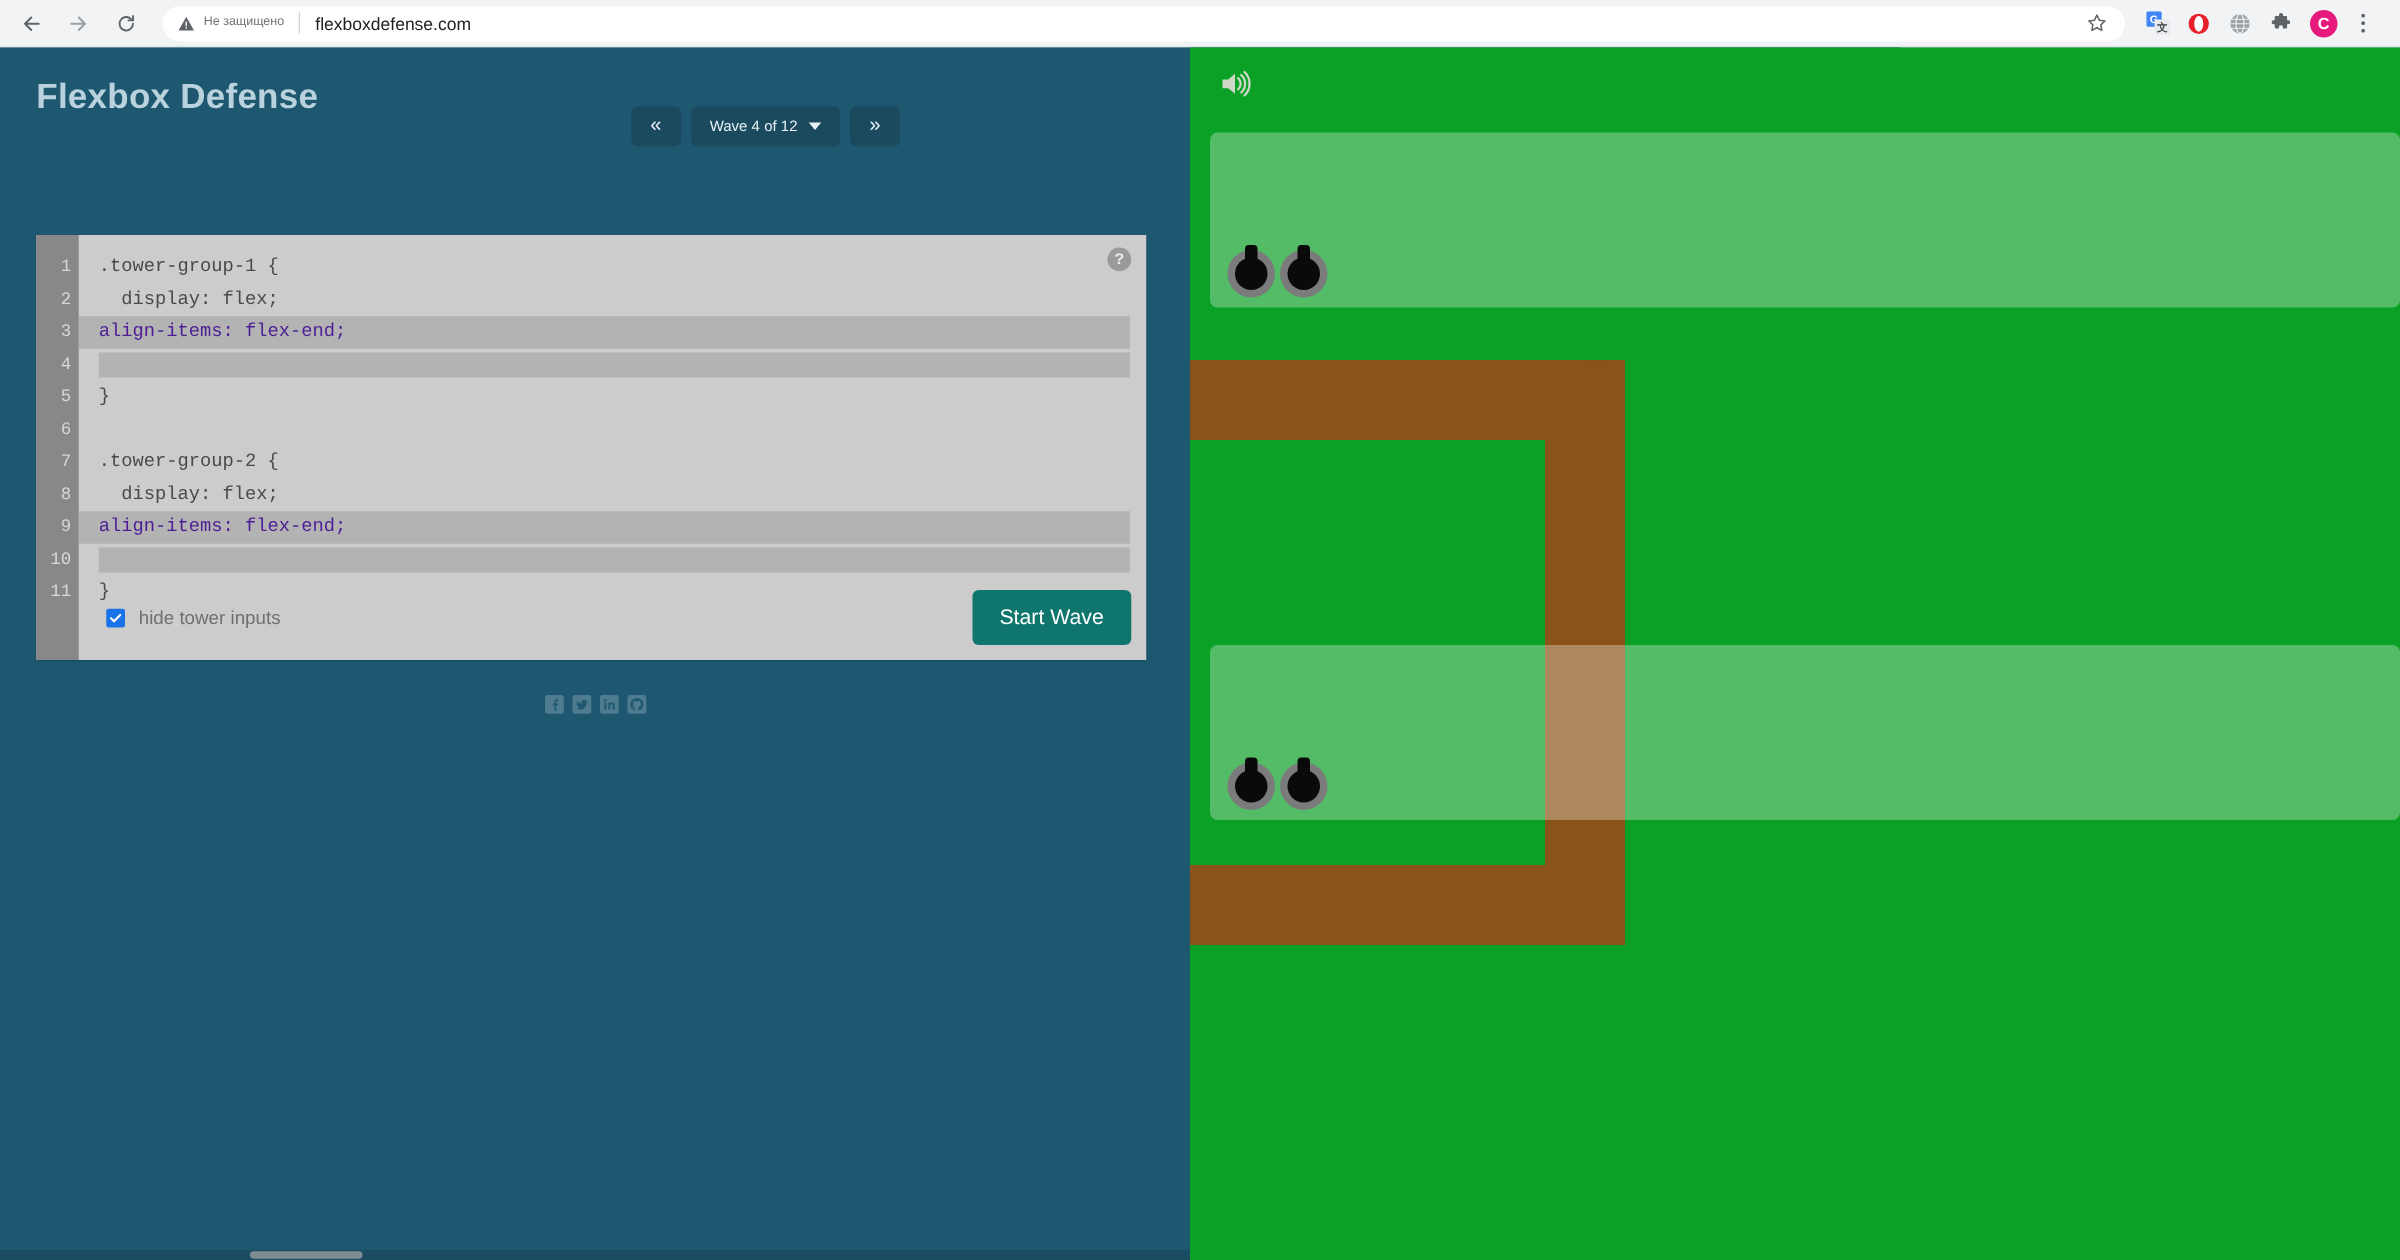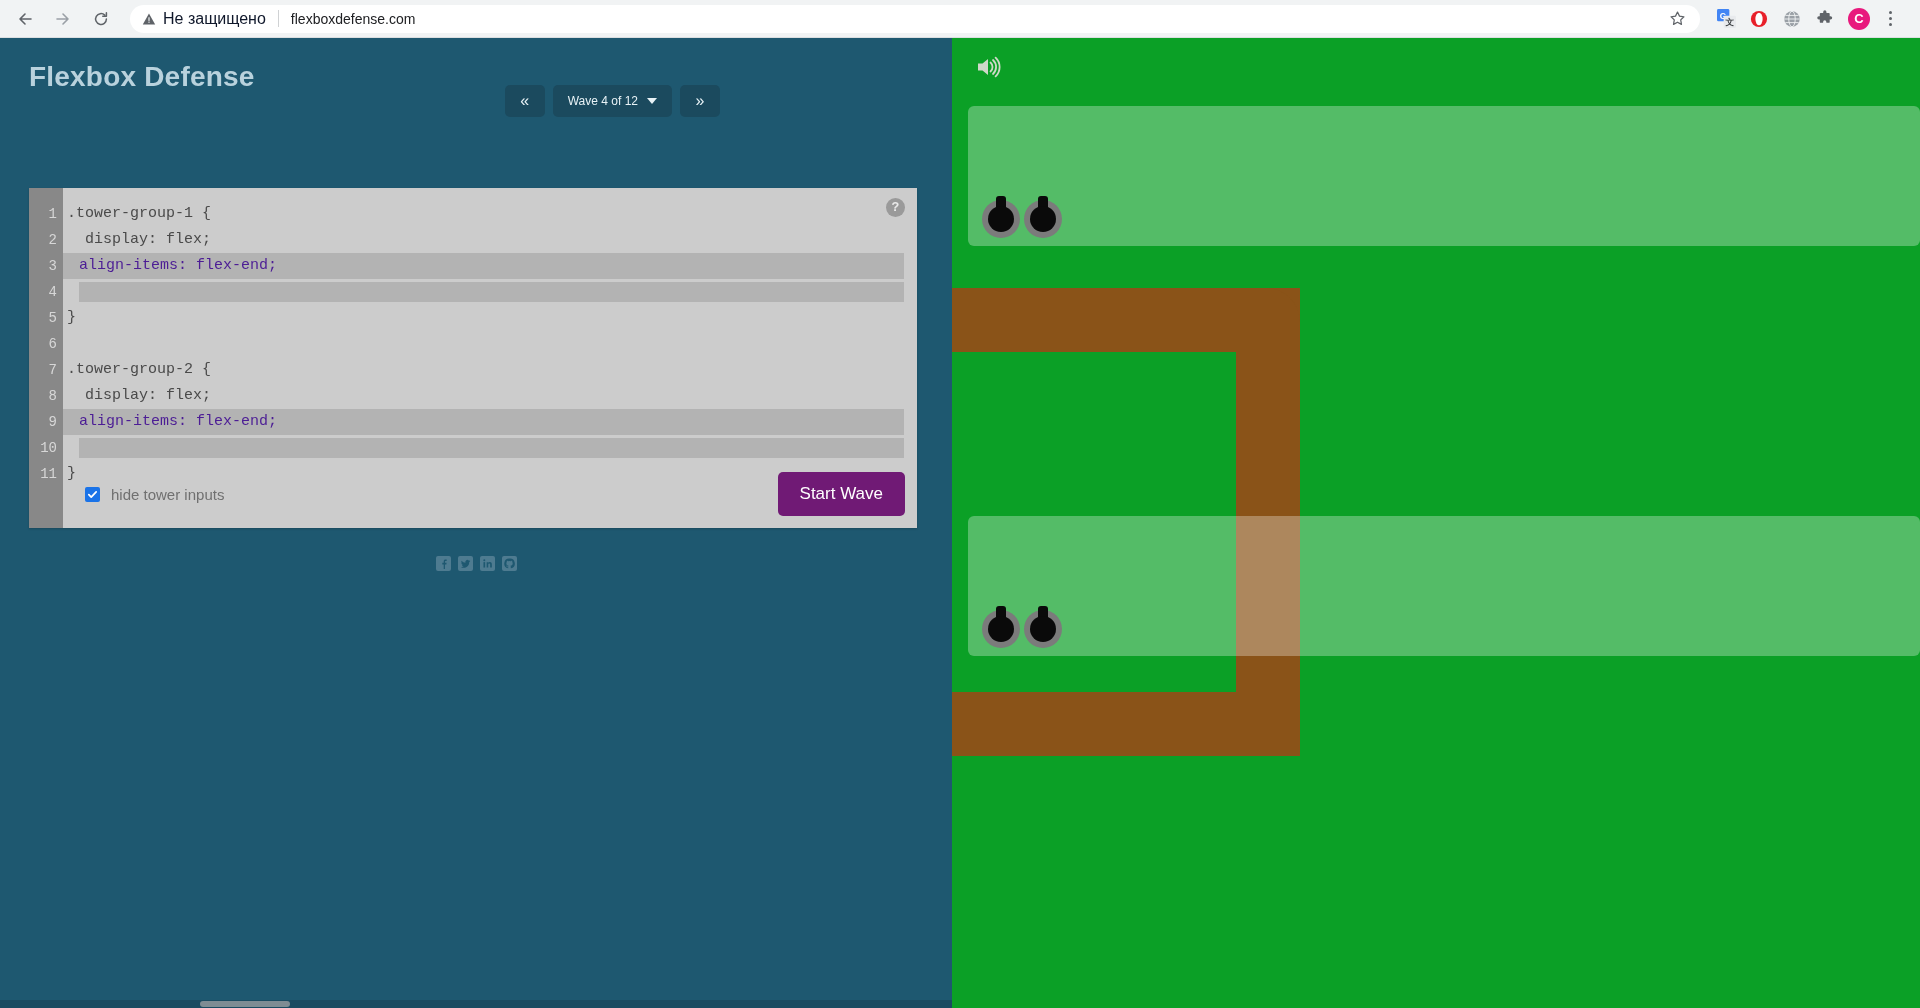--- a/index.html
+++ b/index.html
@@ -26,21 +26,21 @@
   }
   .nav-btn svg { display: block; }
   .omnibox {
     flex: 0 0 auto; margin-left: 12px;
     height: 28px; border-radius: 14px; background: #fff;
     display: flex; align-items: center;
     padding: 0 14px 0 12px;
     width: 1570px;
     min-width: 0;
   }
-  .sec-warn { display: flex; align-items: center; gap: 7px; color: #0f172a; font-size: 16px; white-space: nowrap; }
+  .sec-warn { display: flex; gap: 7px; color: #737373; font-size: 10px; white-space: nowrap; }
   .warn-tri { display: block; }
   .omni-divider { width: 1px; height: 17px; background: #d0d2d4; margin: 0 12px; flex: 0 0 auto; }
   .omni-url { font-size: 14px; color: #202124; white-space: nowrap; }
   .omni-spacer { flex: 1 1 auto; }
   .star-icon { color: #5f6368; display: flex; align-items: center; }
   .ext-bar { display: flex; align-items: center; gap: 13px; padding: 0 10px 0 16px; }
   .ext-icon { width: 20px; height: 20px; display: flex; align-items: center; justify-content: center; }
   .avatar-c {
     width: 22px; height: 22px; border-radius: 50%;
     background: #e8197d; color: #fff;
@@ -117,21 +117,21 @@
     flex: 0 0 34px;
   }
   #gutter div { height: 26px; line-height: 26px; padding-right: 6px; }
   #code-area {
     flex: 1 1 auto; position: relative;
     padding-top: 13px;
     font-family: "Liberation Mono", monospace; font-size: 15px;
     color: #4a4a4a;
   }
   .code-line {
-    height: 26px; line-height: 26px; padding-left: 4px;
+    height: 26px; line-height: 26px; padding-left: 16px;
     white-space: pre;
   }
   .code-line.input-line {
     background: #b3b3b3; margin-right: 13px;
     padding-left: 16px; color: #4c1d95;
   }
   .code-line.blank-input {
     background: #b3b3b3; margin-right: 13px; margin-left: 16px;
     height: 20px; line-height: 20px; margin-top: 3px; margin-bottom: 3px;
   }
@@ -151,21 +151,21 @@
   #hide-inputs-wrap { display: flex; align-items: center; gap: 11px; }
   #hide-inputs-box {
     width: 15px; height: 15px; border-radius: 2px;
     background: #1a73e8; display: flex; align-items: center; justify-content: center;
     cursor: pointer;
   }
   #hide-inputs-box svg { display: block; }
   #hide-inputs-label { font-size: 15px; color: #707070; }
   #start-wave {
     margin-left: auto;
-    background: #701a75; color: #ffffff; border: none;
+    background: #0f766e; color: #ffffff; border: none;
     border-radius: 5px; padding: 12px 22px;
     font-size: 17px; cursor: pointer;
     font-family: "Liberation Sans", sans-serif;
   }
 
   
   #credits {
     position: absolute; left: 0; top: 512px; width: 952px;
     text-align: center;
   }

